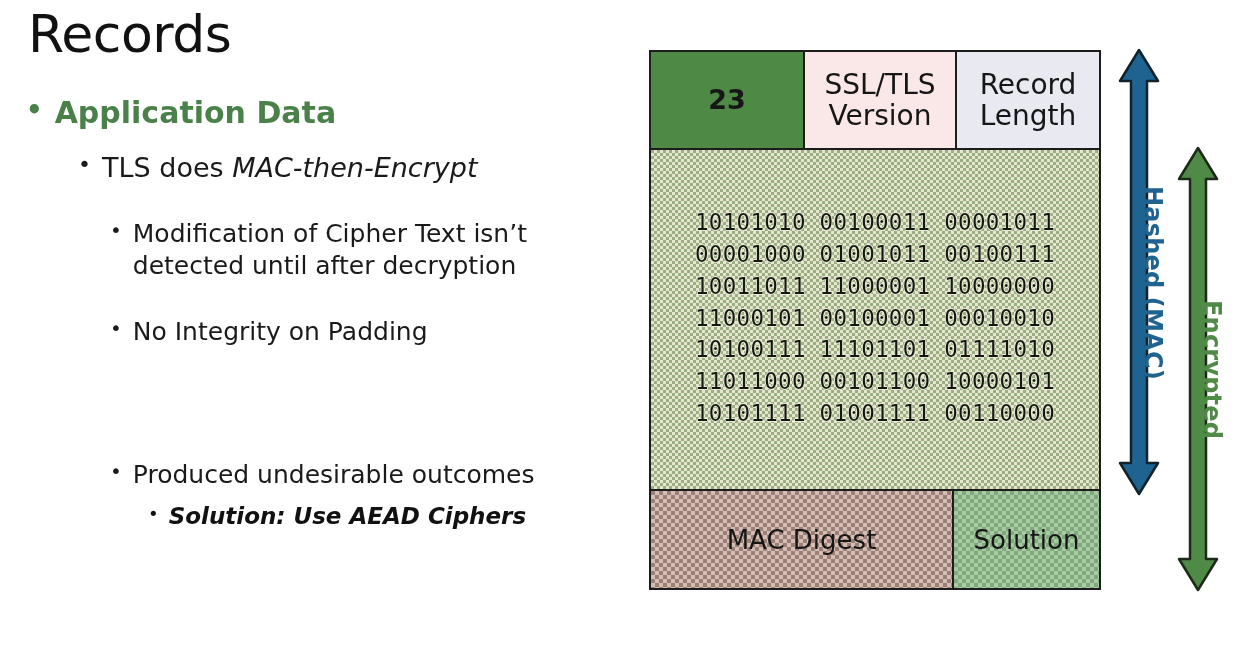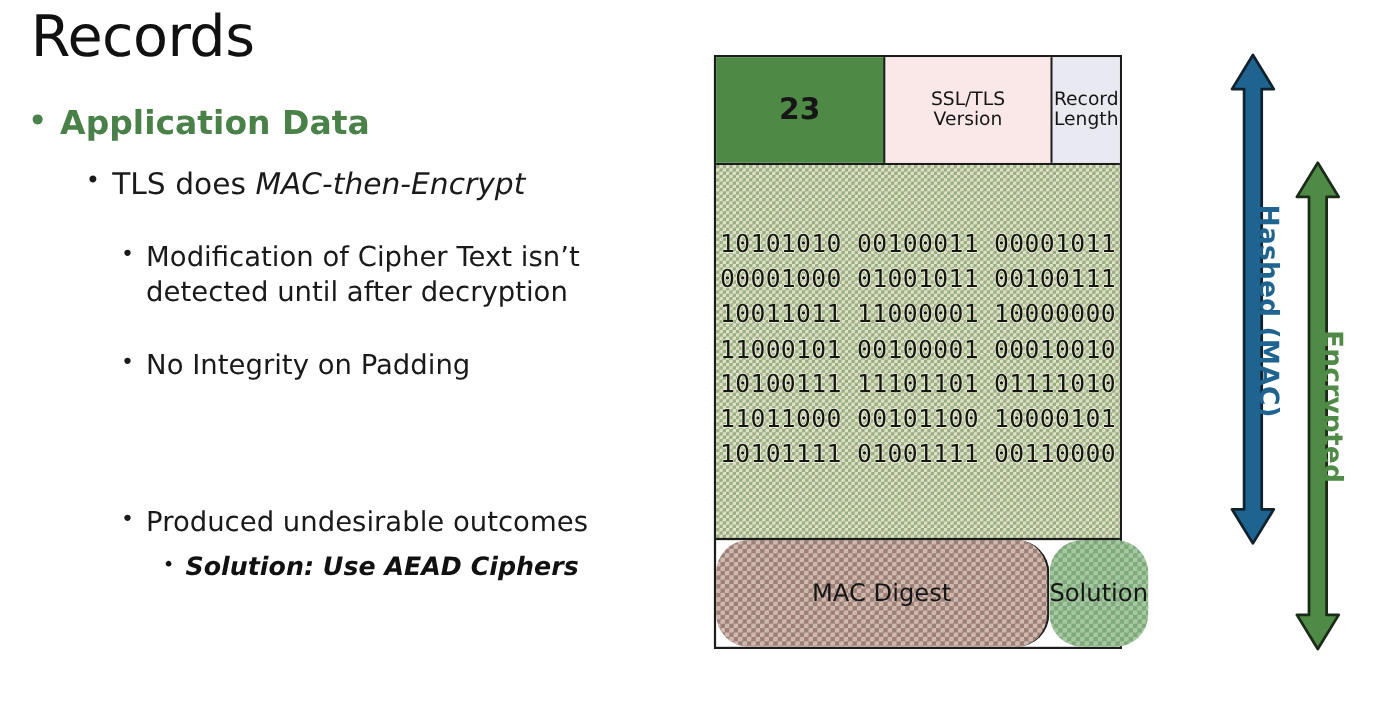--- a/index.html
+++ b/index.html
@@ -122,41 +122,41 @@
     font-weight: 400;
     position: relative;
     top: 2px;
   }
 
   
   .record-diagram {
     position: absolute;
     left: 649px;
     top: 50px;
-    width: 371px;
+    width: 452px;
     height: 540px;
     border: 2px solid #1c1c1c;
     box-sizing: border-box;
     display: flex;
     flex-direction: column;
     background: #ffffff;
   }
 
   .hdr-row {
     display: flex;
     height: 96px;
     flex: 0 0 96px;
     border-bottom: 2px solid #1c1c1c;
   }
   .hdr-cell {
     display: flex;
     align-items: center;
     justify-content: center;
     text-align: center;
-    font-size: 17px;
+    font-size: 28px;
     line-height: 1.12;
     color: #161616;
     box-sizing: border-box;
   }
   .hdr-type {
     flex: 0 0 154px;
     background: #4e8a46;
     font-weight: 700;
     font-size: 27px;
     border-right: 2px solid #1c1c1c;
@@ -203,24 +203,23 @@
 
   .foot-row {
     display: flex;
     flex: 0 0 97px;
     height: 97px;
   }
   .foot-cell {
     display: flex;
     align-items: center;
     justify-content: center;
-    font-size: 22px;
+    font-size: 26px;
     color: #161616;
     box-sizing: border-box;
-    border-radius: 30px;
   }
   .foot-mac {
     flex: 0 0 303px;
     border-right: 2px solid #1c1c1c;
     background-color: #9c8077;
     background-image:
       linear-gradient(45deg, #d4bdb2 25%, transparent 25%, transparent 75%, #d4bdb2 75%),
       linear-gradient(45deg, #d4bdb2 25%, transparent 25%, transparent 75%, #d4bdb2 75%);
     background-size: 8px 8px;
     background-position: 0 0, 4px 4px;

